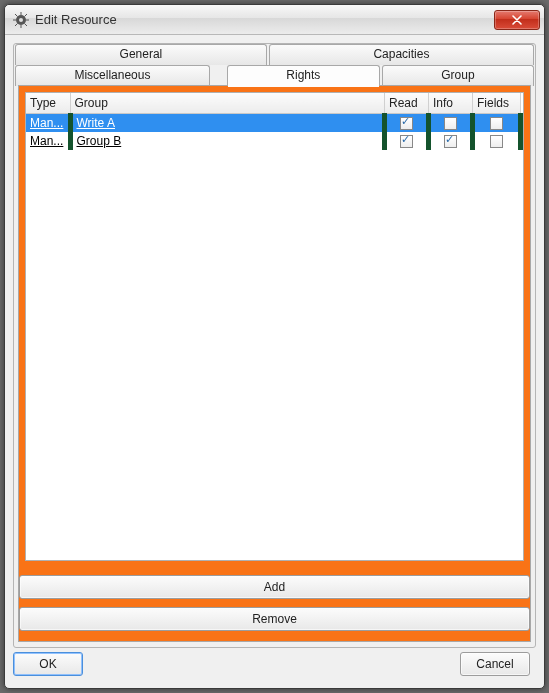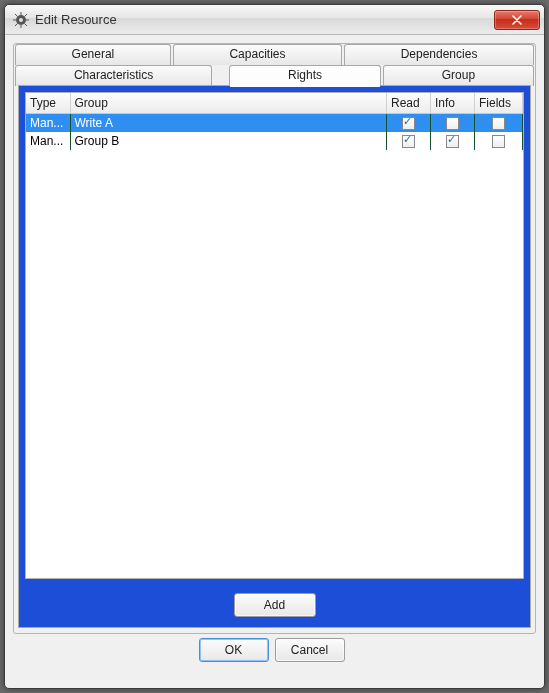--- a/index.html
+++ b/index.html
@@ -47,21 +47,21 @@
     width: 46px; height: 20px;
     background: linear-gradient(to bottom, #e47a6f 0%, #d6432f 45%, #c22e1b 46%, #d94b38 100%);
     border: 1px solid #8a2718;
     border-radius: 3px;
     display: flex; align-items: center; justify-content: center;
     color: #fff;
     box-shadow: inset 0 0 0 1px rgba(255,255,255,0.25);
   }
   .body {
     flex: 1;
-    padding: 8px 8px 20px 8px;
+    padding: 8px 8px 6px 8px;
     display: flex;
     flex-direction: column;
   }
   .tabs-region {
     border: 1px solid #b5b5b5;
     border-radius: 3px;
     background: #f0f0f0;
     flex: 1;
     display: flex;
     flex-direction: column;
@@ -96,21 +96,21 @@
   .tab.active::after {
     content: "";
     position: absolute;
     left: 0; right: 0; bottom: -1px;
     height: 2px;
     background: #fdfdfd;
   }
   .tab-content {
     flex: 1;
     margin: 0 4px 4px 4px;
-    background: #1d4ed8;
+    background: #f97316;
     border: 1px solid #a8a8a8;
     border-top: 1px solid #a8a8a8;
     display: flex;
     flex-direction: column;
     position: relative;
     top: -1px;
     z-index: 1;
   }
   .table-wrap {
     flex: 1;
@@ -130,27 +130,28 @@
     border-right: 1px solid #d0d0d0;
     border-bottom: 1px solid #c8c8c8;
     font-weight: normal;
     text-align: left;
     padding: 3px 4px;
     font-size: 12px;
     color: #222;
     height: 20px;
   }
   tbody td {
-    border-right: 1px solid #14532d;
+    border-right: 5px solid #14532d;
     padding: 0 4px;
     height: 18px;
     font-size: 12px;
     color: #000;
     white-space: nowrap;
     overflow: hidden;
+    text-decoration: underline;
   }
   tbody tr.sel td {
     background: #2f8ff0;
     color: #fff;
   }
   .cb-cell {
     text-align: center;
   }
   .cb {
     display: inline-block;
@@ -163,39 +164,40 @@
   .cb.checked::after {
     content: "✓";
     position: absolute;
     top: -3px; left: 0;
     font-size: 11px;
     color: #2a6aa8;
   }
   tbody tr.sel .cb.checked::after { color: #2a6aa8; }
   .btn-row {
     display: flex;
-    justify-content: center;
+    justify-content: flex-end;
     gap: 8px;
     padding: 8px 0 10px 0;
+    flex-direction: column;
   }
   .btn {
     min-width: 82px;
     height: 24px;
     border: 1px solid #9c9c9c;
     border-radius: 3px;
     background: linear-gradient(to bottom, #fcfcfc, #e8e8e8);
     font-size: 12px;
     color: #222;
     text-align: center;
     line-height: 22px;
     box-shadow: inset 0 0 0 1px rgba(255,255,255,0.6);
   }
   .footer {
     display: flex;
-    justify-content: center;
+    justify-content: space-between;
     gap: 6px;
     padding: 4px 6px 6px 0;
   }
   .btn.default {
     border: 1px solid #4a8fdc;
     box-shadow: inset 0 0 0 1px rgba(120,180,255,0.8);
   }
 </style>
 </head>
 <body>
@@ -225,24 +227,23 @@
       </svg>
     </div>
   </div>
 
   <div class="body">
     <div class="tabs-region">
       <div class="tab-rows">
         <div class="tab-row" id="tab-row-1">
             <div class="tab">General</div>
             <div class="tab">Capacities</div>
-            <div class="tab">Dependencies</div>
           </div>
         <div class="tab-row" id="tab-row-2">
-            <div class="tab">Characteristics</div>
+            <div class="tab">Miscellaneous</div>
             <div class="tab active">Rights</div>
             <div class="tab">Group</div>
           </div>
       </div>
       <div class="tab-content">
         <div class="table-wrap">
           <table>
             <colgroup>
               <col style="width:44px">
                 <col>
@@ -272,20 +273,21 @@
                   <td>Group B</td>
                   <td class="cb-cell"><span class="cb checked"></span></td>
                   <td class="cb-cell"><span class="cb checked"></span></td>
                   <td class="cb-cell"><span class="cb"></span></td>
                 </tr>
               </tbody>
           </table>
         </div>
         <div class="btn-row">
           <div class="btn">Add</div>
+          <div class="btn">Remove</div>
         </div>
       </div>
     </div>
     <div class="footer">
       <div class="btn default" style="min-width:70px">OK</div>
       <div class="btn" style="min-width:70px">Cancel</div>
     </div>
   </div>
 </div>
 

